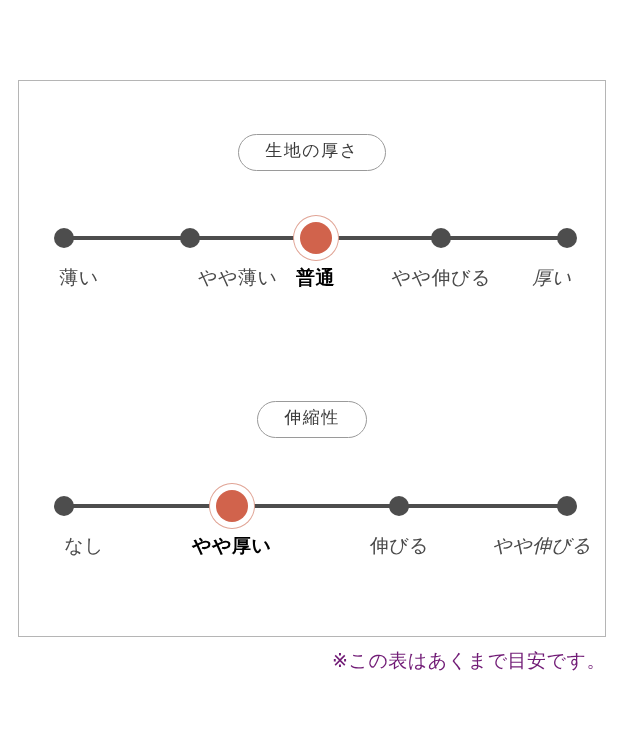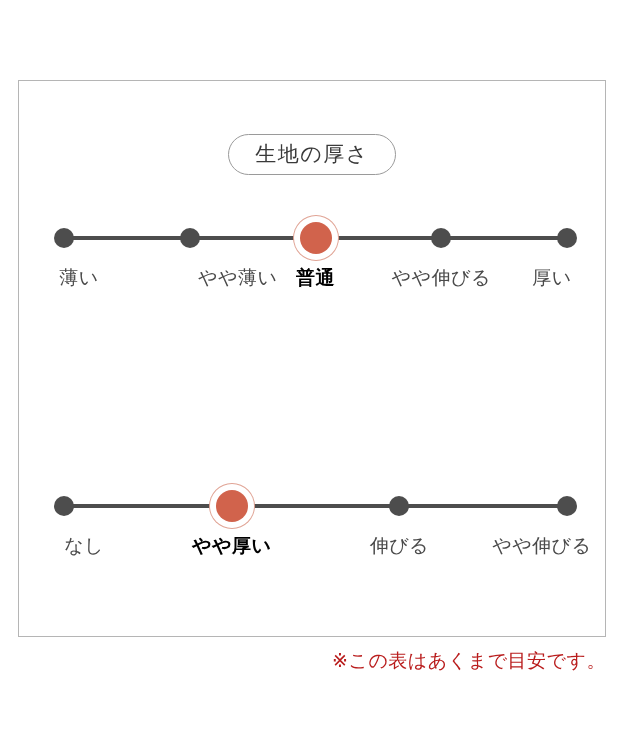--- a/index.html
+++ b/index.html
@@ -28,21 +28,21 @@
     left:0;width:100%;
     display:flex;justify-content:center;
   }
   .pill{
     display:inline-flex;
     align-items:center;justify-content:center;
     border:1.5px solid #9a9a9a;
     border-radius:999px;
     background:#ffffff;
     color:#3a3a3a;
-    font-size:21px;
+    font-size:17px;
     letter-spacing:1.5px;
     padding:7px 26px 9px 26px;
     line-height:1.1;
     white-space:nowrap;
   }
 
   
   .scale{
     position:absolute;
     left:45px;
@@ -89,28 +89,28 @@
     font-size:19px;
     color:#4a4a4a;
     white-space:nowrap;
     letter-spacing:0.5px;
   }
   .lbl.active{
     font-weight:bold;
     color:#000000;
   }
   .lbl.edge-left{transform:translateX(-50%);}
-  .lbl.edge-right{transform:translateX(-50%);}
+  .lbl.edge-right{transform:translateX(-50%);font-style:italic;}
 
   .footnote{
     position:absolute;
     right:19px;
     top:648px;
     font-size:19px;
-    color:#b91c1c;
+    color:#701a75;
     letter-spacing:0.5px;
     white-space:nowrap;
   }
 </style>
 </head>
 <body>
 
 <div class="page">
 
   <div class="panel">
@@ -130,20 +130,23 @@
       </div>
       <div class="labels">
         <span class="lbl edge-left" style="left:3%;">薄い</span>
         <span class="lbl" style="left:25%;margin-left:48px;">やや薄い</span>
         <span class="lbl active" style="left:50%;">普通</span>
         <span class="lbl" style="left:75%;">やや伸びる</span>
         <span class="lbl edge-right" style="left:97%;">厚い</span>
       </div>
     </div>
 
+    <div class="pill-row" style="top:320px;">
+      <span class="pill">伸縮性</span>
+    </div>
 
     <div class="scale" style="top:408px;">
       <div class="track-wrap">
         <div class="track"></div>
         <div class="dot" style="left:0%;"></div>
         <div class="dot active" style="left:33.3333%;"></div>
         <div class="dot" style="left:66.6666%;"></div>
         <div class="dot" style="left:100%;"></div>
       </div>
       <div class="labels">

